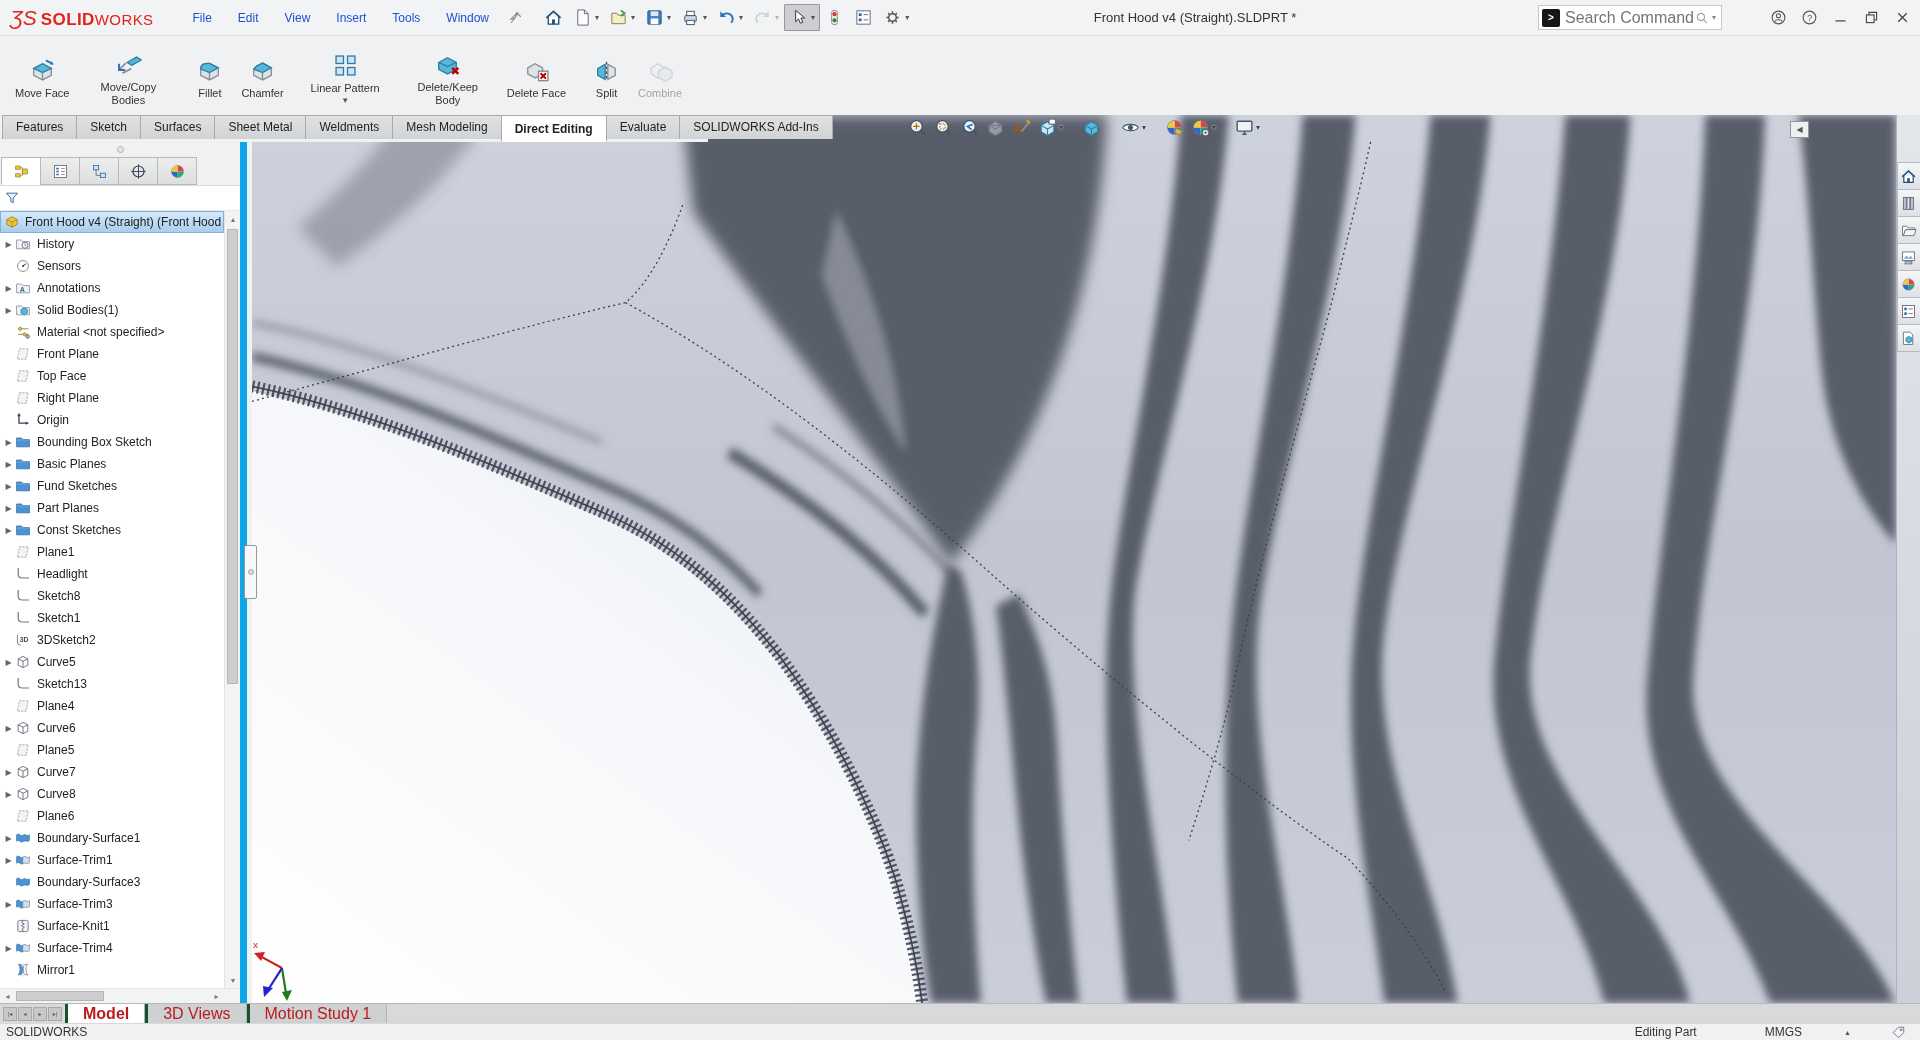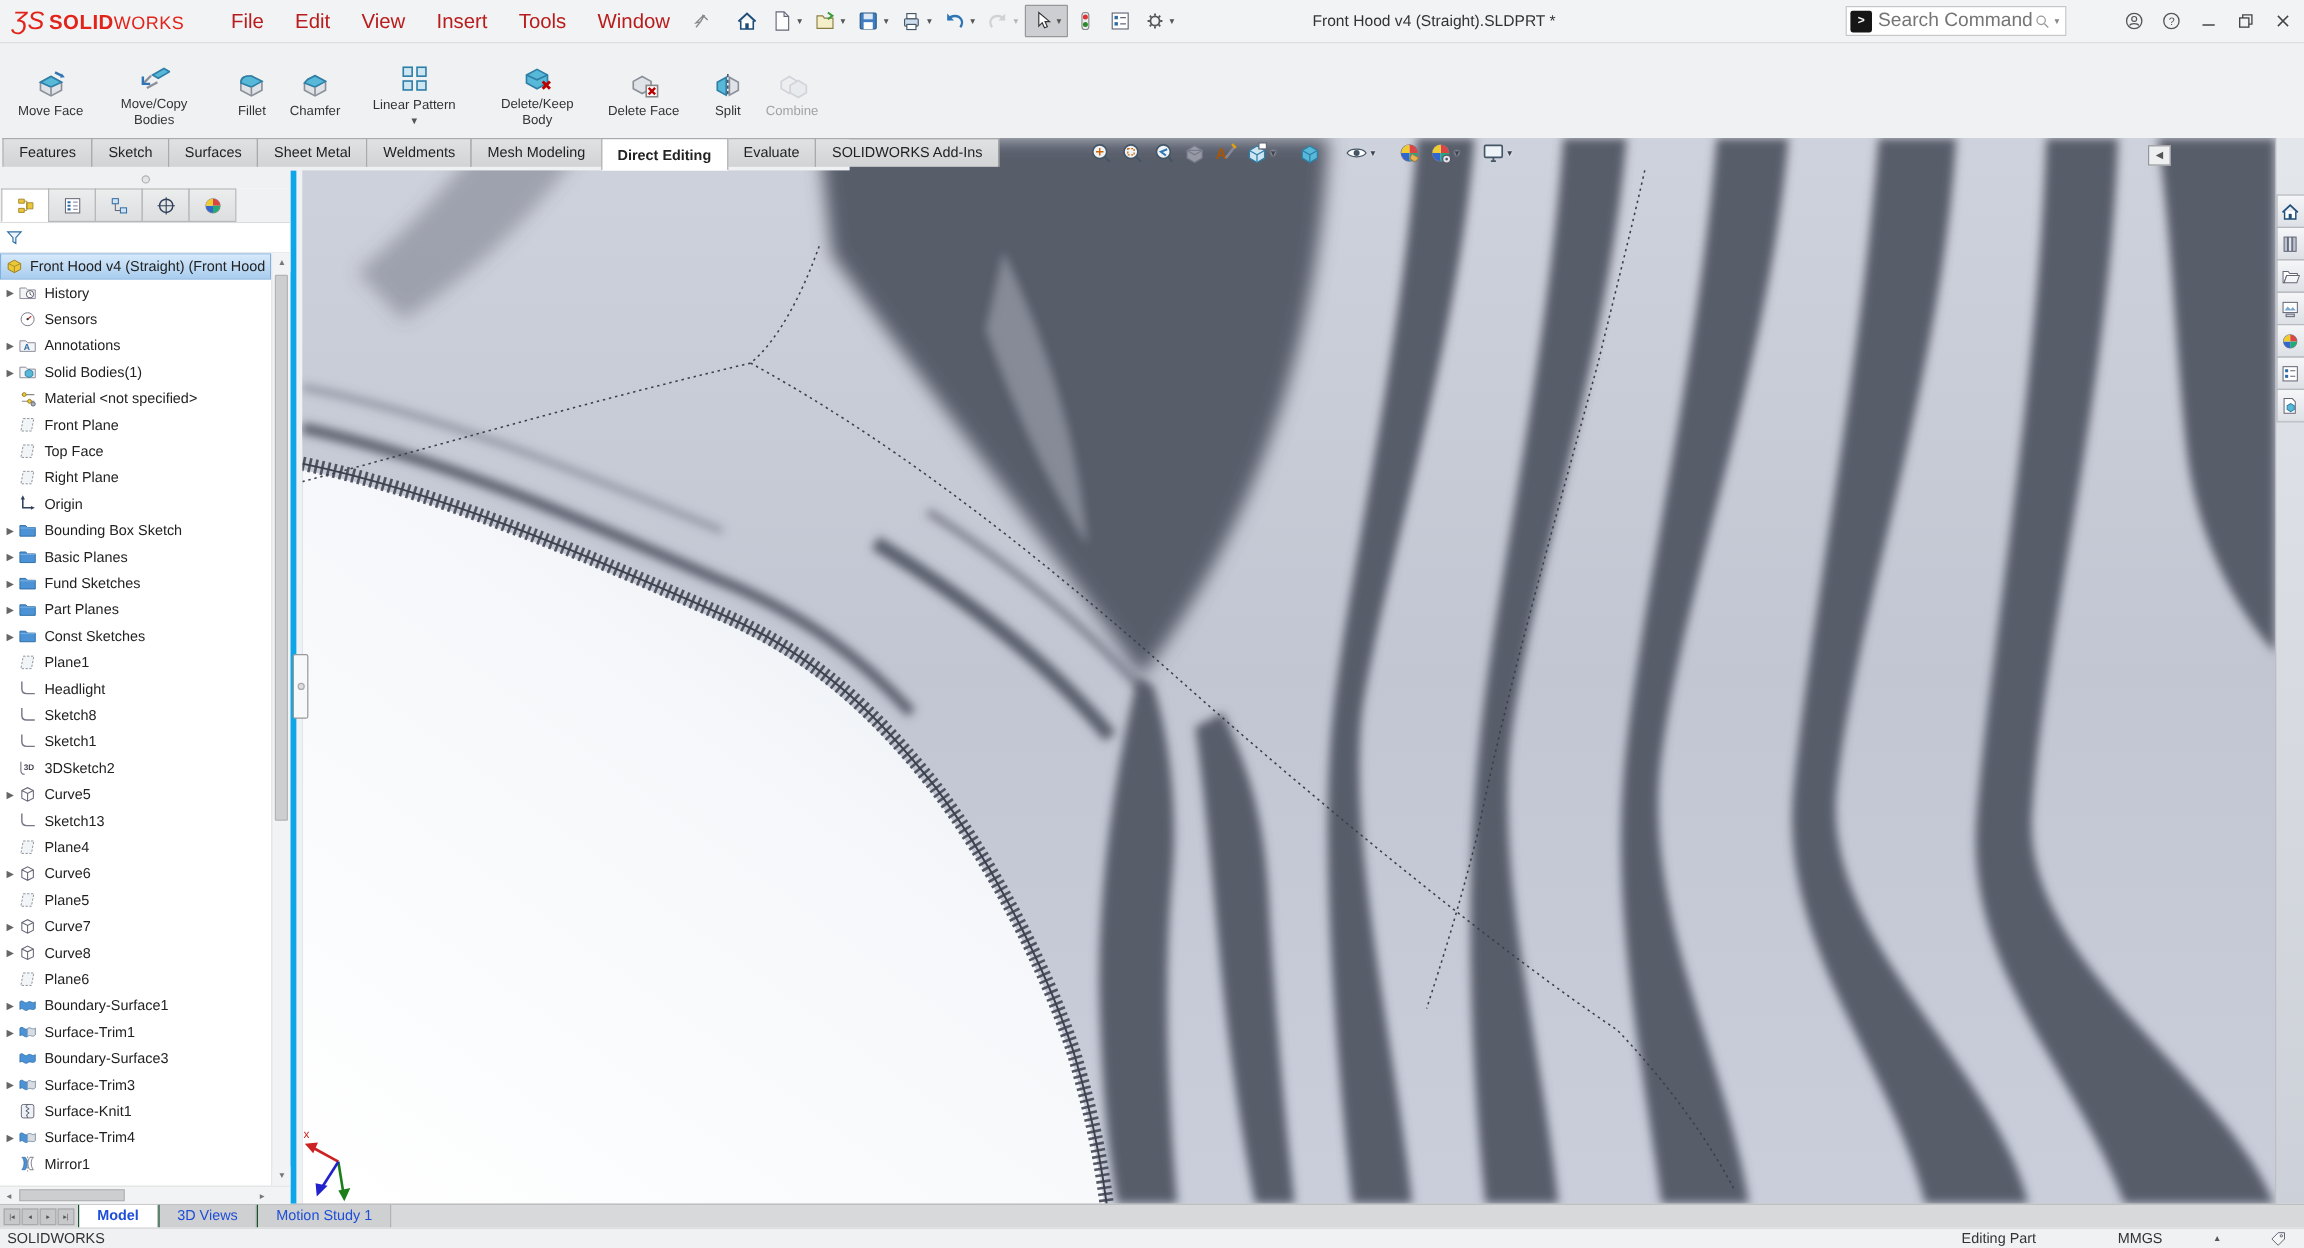--- a/index.html
+++ b/index.html
@@ -7,21 +7,21 @@
   body{font-family:"Liberation Sans",sans-serif;background:#f0f1f2;position:relative;font-size:12px;color:#222}
   button{font-family:inherit;border:none;background:none;cursor:pointer}
 
   
   .titlebar{height:36px;background:#f2f3f4;border-bottom:1px solid #dcdddd;display:flex;align-items:center;position:relative}
   .logo{display:flex;align-items:baseline;margin-left:10px;color:#e2231a;white-space:nowrap}
   .logo .mark{font-size:21px;font-weight:normal;font-style:italic;margin-right:4px}
   .logo .solid{font-weight:bold;font-size:17px;letter-spacing:.4px}
   .logo .works{font-size:15px;letter-spacing:.4px}
   .menus{display:flex;margin-left:26px}
-  .menu{padding:0 13px;font-size:17px;line-height:34px;color:#b91c1c}
+  .menu{padding:0 13px;font-size:12px;line-height:34px;color:#1d4ed8}
   .pin{margin:0 6px;display:flex;align-items:center}
   .qat{display:flex;align-items:center;margin-left:10px}
   .qbtn{display:flex;align-items:center;height:27px;padding:0 4px;border:1px solid transparent;border-radius:1px}
   .qbtn svg{width:19px;height:19px}
   .qbtn .dd{display:none;font-size:8px;color:#555;margin-left:3px}
   .qbtn.has-dd .dd{display:inline}
   .qbtn.active{background:#cdced1;border-color:#97989a}
   .qbtn.disabled{opacity:.38}
   .doc-title{position:absolute;left:1195px;transform:translateX(-50%);font-size:13px;color:#333;white-space:nowrap}
   .search{position:absolute;right:198px;top:5px;display:flex;align-items:center;width:184px;height:25px;background:#fff;border:1px solid #c6c7c9}
@@ -55,21 +55,21 @@
   .headsup{position:absolute;left:905px;top:1px;display:flex;align-items:center;z-index:6}
   .hbtn{display:flex;align-items:center;padding:1px 2px;margin-right:1px}
   .hbtn svg{width:21px;height:21px}
   .hbtn .dd{display:none;font-size:8px;color:#3b4250;margin-left:1px;text-shadow:0 0 2px #fff}
   .hbtn.has-dd .dd{display:inline}
   .hbtn.gap{margin-left:13px}
   .hbtn.disabled{opacity:.45}
   .collapse-btn{position:absolute;left:1790px;top:6px;width:19px;height:17px;border:1px solid #95969a;background:#edeff0;color:#555;font-size:8px;display:flex;align-items:center;justify-content:center;z-index:6}
 
   
-  .panel{position:absolute;left:0;top:27px;width:247px;height:861px;background:#fff;border-right:5px solid #0ea5e9;z-index:4;display:flex;flex-direction:column}
+  .panel{position:absolute;left:0;top:27px;width:247px;height:861px;background:#fff;border-right:7px solid #0ea5e9;z-index:4;display:flex;flex-direction:column}
   .panel-grip{height:15px;background:#f0f1f2;display:flex;align-items:center;justify-content:center}
   .panel-grip i{width:7px;height:7px;border:1px solid #b0b1b3;border-radius:50%;background:#e4e5e6}
   .ptabs{height:29px;background:#f0f1f2;display:flex;align-items:stretch;padding-left:1px;border-bottom:1px solid #dadbdc}
   .ptab{width:40px;display:flex;align-items:center;justify-content:center;border:1px solid #b7b8ba;margin-right:-1px;background:linear-gradient(#eceded,#dddedf)}
   .ptab.active{background:#fff;border-bottom-color:#fff}
   .ptab svg{width:17px;height:17px}
   .filter-row{height:25px;display:flex;align-items:center;padding-left:4px;border-bottom:1px solid #e8e9ea;background:#fff}
   .filter-row svg{width:16px;height:16px}
   .treewrap{flex:1;position:relative;overflow:hidden}
   .root-row{height:22px;display:flex;align-items:center;margin-right:16px;background:linear-gradient(#d6e9fa,#a9cdef);border:1px solid #7fb0e0;font-size:12px;white-space:nowrap;overflow:hidden}
@@ -92,21 +92,21 @@
 
   
   .taskpane{position:absolute;right:0;top:0;width:24px;height:888px;background:linear-gradient(180deg,#e3e6eb,#ccd0d8);border-left:1px solid #b2b3b6;z-index:6;display:flex;flex-direction:column;align-items:center;padding-top:48px}
   .tpbtn{width:24px;height:28px;display:flex;align-items:center;justify-content:center;background:linear-gradient(#f5f6f8,#dde0e5);border:1px solid #b7bac0;margin-top:-1px}
   .tpbtn svg{width:17px;height:17px}
 
   
   .bottombar{position:absolute;top:1003px;left:0;width:1920px;height:20px;background:#d8d9db;border-top:1px solid #b7b8ba;display:flex;align-items:stretch}
   .bnav{display:flex;align-items:center;padding:0 3px;gap:1px}
   .bnav .nb{width:14px;height:14px;background:#c7c8ca;border:1px solid #a8a9ab;font-size:6px;color:#555;display:flex;align-items:center;justify-content:center}
-  .btab{padding:0 15px;font-size:12px;line-height:19px;background:#cfd0d2;border-right:1px solid #b2b3b5;border-left:1px solid #14532d;color:#1d4ed8;white-space:nowrap}
+  .btab{padding:0 15px;font-size:16px;line-height:19px;background:#cfd0d2;border-right:1px solid #b2b3b5;border-left:3px solid #14532d;color:#b91c1c;white-space:nowrap}
   .btab.active{background:#fff;font-weight:bold}
   .statusbar{position:absolute;top:1023px;left:0;width:1920px;height:17px;background:#f0f1f2;border-top:1px solid #d7d8d9;display:flex;align-items:center;font-size:12px;color:#333}
   .status-left{margin-left:6px}
   .status-mode{margin-left:auto}
   .status-units{margin-left:68px}
   .status-caret{font-size:7px;color:#555;margin-left:42px}
   .status-tag{margin-left:40px;margin-right:14px;display:flex;align-items:center}
   .status-tag svg{width:15px;height:15px}
 </style>
 </head>

